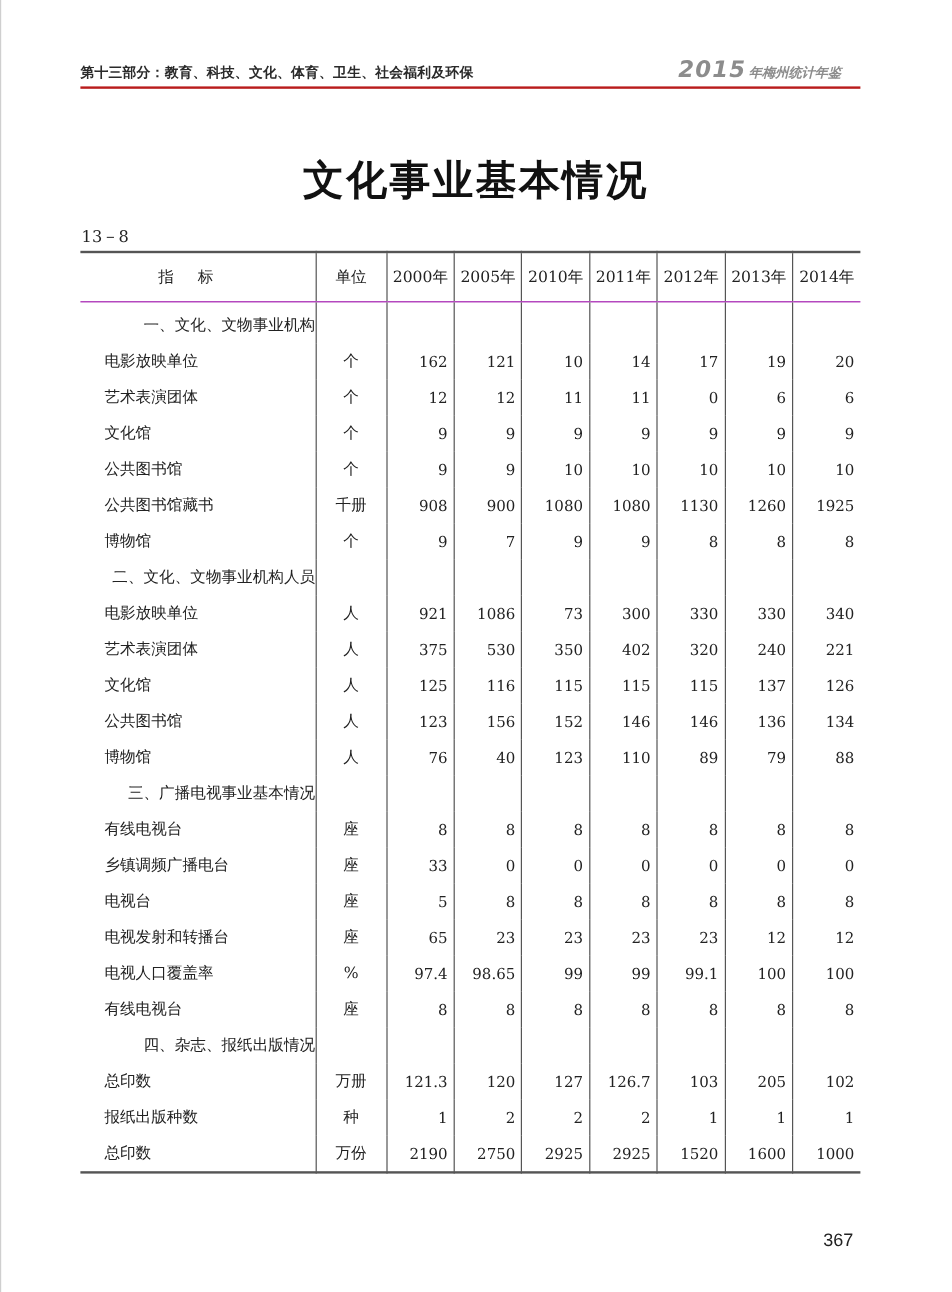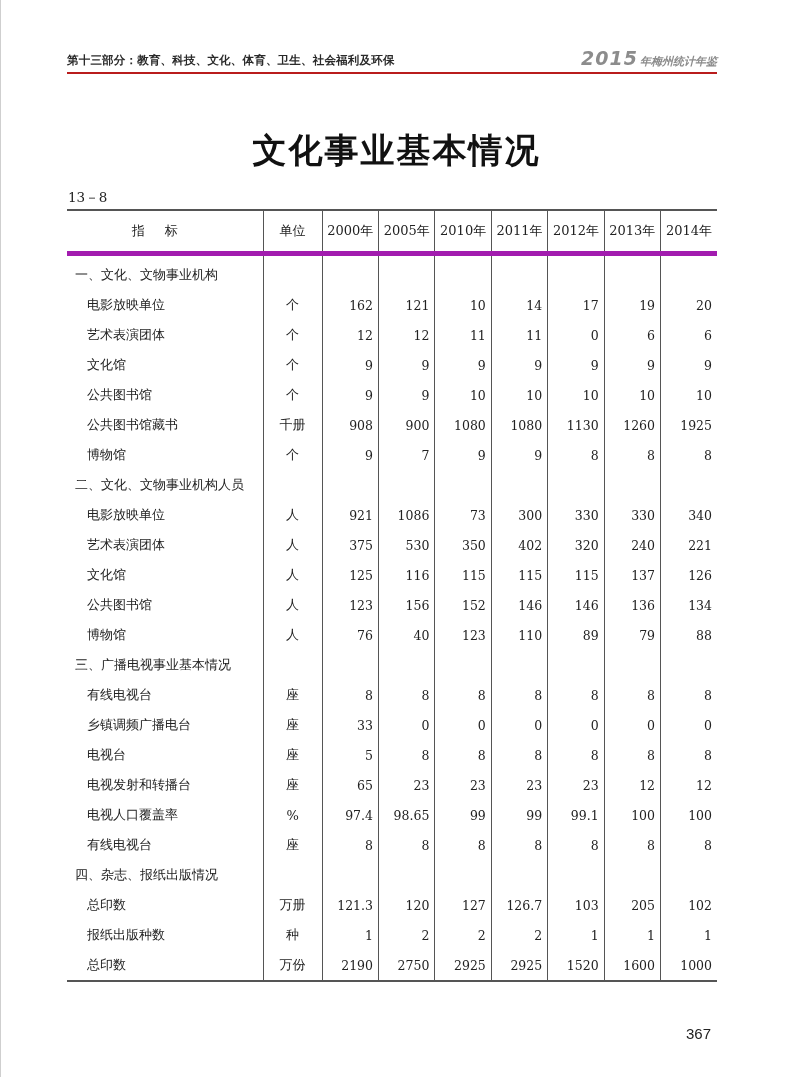--- a/index.html
+++ b/index.html
@@ -10,51 +10,51 @@
   .left-edge { position: absolute; left: 0; top: 0; width: 1px; height: 1077px; background: #cfcfcf; }
   .running-head {
     position: absolute; left: 67px; top: 50px; width: 650px; height: 22px;
     border-bottom: 2px solid #b91c1c;
   }
   .rh-section {
     position: absolute; left: 0; top: 3px; font-family: "DejaVu Sans", sans-serif;
     font-size: 11.5px; font-weight: bold; color: #2a2a2a; letter-spacing: 0.2px;
   }
   .rh-year {
-    position: absolute; right: 0; top: -3px; font-family: "DejaVu Sans", sans-serif;
+    position: absolute; right: 16px; top: -3px; font-family: "DejaVu Sans", sans-serif;
     font-style: italic; font-weight: bold; color: #8c8c8c; white-space: nowrap;
   }
   .rh-year .num { font-size: 19px; letter-spacing: 1px; }
   .rh-year .txt { font-size: 11px; margin-left: 2px; }
   .page-title {
     position: absolute; left: 0; width: 793px; top: 128px; text-align: center;
     font-size: 34px; font-weight: bold; letter-spacing: 2px; color: #111;
   }
   .table-number {
     position: absolute; left: 68px; top: 189px; font-size: 13.5px; color: #222;
   }
   table.stats {
     position: absolute; left: 67px; top: 209px; width: 650px;
     border-collapse: collapse; table-layout: fixed; font-size: 12.5px;
     border-top: 2px solid #555; border-bottom: 2px solid #555;
   }
   table.stats col.c-ind { width: 196px; }
   table.stats col.c-unit { width: 59px; }
   table.stats col.c-yr { width: 56.4px; }
   table.stats th {
-    height: 40px; font-weight: normal; font-size: 13px; border-bottom: 5px solid #a21caf;
+    height: 40px; font-weight: normal; font-size: 13px; border-bottom: 1px solid #a21caf;
     border-left: 1px solid #555; text-align: center; padding: 0; white-space: nowrap;
   }
   table.stats th:first-child { border-left: none; letter-spacing: 20px; }
   table.stats td {
     height: 30px; padding: 0; border-left: 1px solid #555; white-space: nowrap;
   }
   table.stats td:first-child { border-left: none; }
   td.ind { text-align: left; padding-left: 20px !important; font-size: 13px; }
-  td.ind.section { padding-left: 8px !important; }
+  td.ind.section { padding-left: 8px !important; text-align: right; }
   td.unit { text-align: center; font-size: 13px; }
   td.val { text-align: right; padding-right: 5px !important; font-size: 12.5px; }
   tr.first td { padding-top: 4px; }
   .page-number {
     position: absolute; left: 686px; top: 1025px; font-family: "Liberation Sans", sans-serif;
     font-size: 15px; color: #222;
   }
 </style>
 </head>
 <body>

